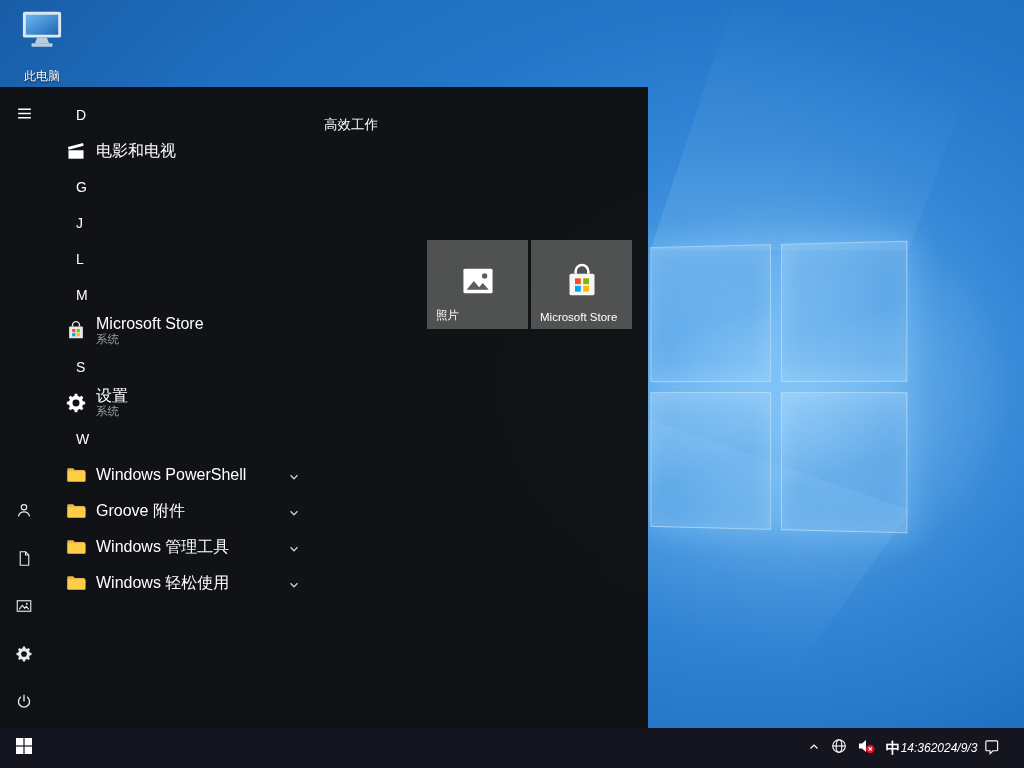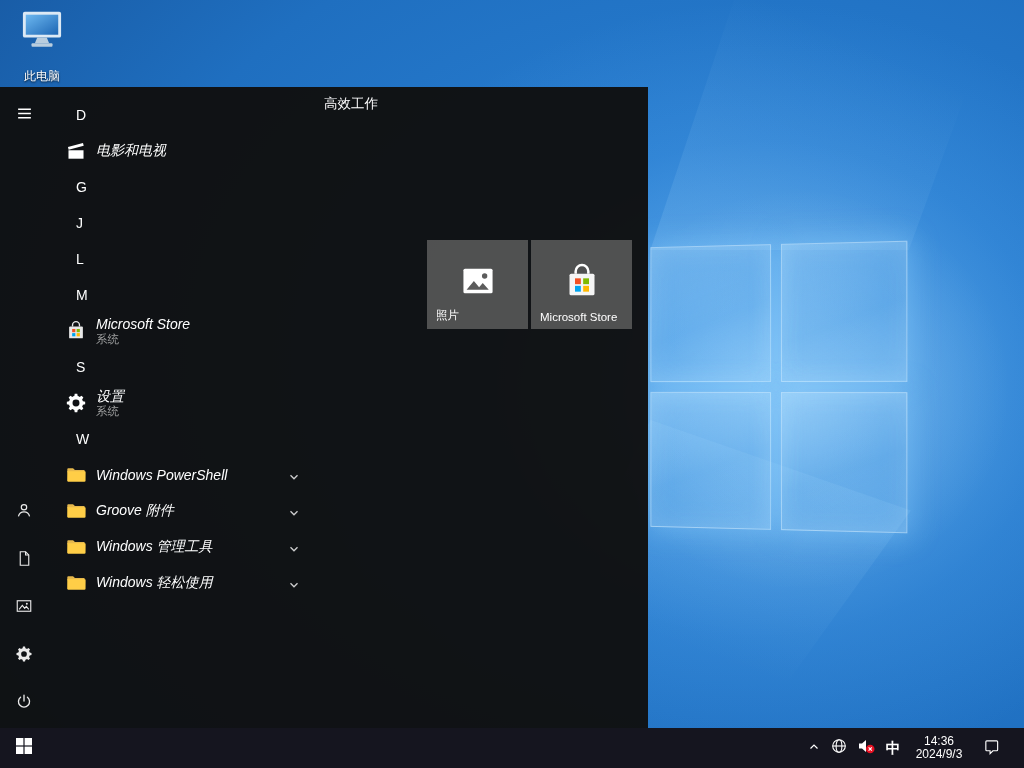--- a/index.html
+++ b/index.html
@@ -39,45 +39,45 @@
   .start-menu{position:absolute;left:0;top:87px;width:648px;height:641px;z-index:5;
     background:rgba(16,16,16,.97);display:flex;}
   .rail{width:48px;height:100%;display:flex;flex-direction:column;align-items:center;padding-top:4px;box-sizing:border-box;}
   .rail-btn{width:48px;height:48px;display:flex;align-items:center;justify-content:center;cursor:pointer;color:#eaeaea;flex:0 0 auto;}
   .rail-spacer{flex:1 1 auto;}
   .applist{position:relative;width:300px;height:100%;padding-top:10px;box-sizing:border-box;overflow:hidden;}
   .row{height:36px;display:flex;align-items:center;position:relative;color:#fff;}
   .row.sec{padding-left:28px;font-size:14px;cursor:pointer;}
   .row.app{padding-left:16px;cursor:pointer;}
   .app-ic{width:24px;height:24px;display:flex;align-items:center;justify-content:center;flex:0 0 24px;}
-  .app-label{margin-left:8px;font-size:14px;white-space:nowrap;font-style:italic;}
+  .app-label{margin-left:8px;font-size:16px;white-space:nowrap;}
   .app-text{margin-left:8px;display:flex;flex-direction:column;justify-content:center;}
   .app-text .app-label{margin-left:0;line-height:16px;}
   .app-sub{font-size:11.5px;color:#9f9f9f;line-height:14px;}
   .chev{position:absolute;left:240px;top:12px;width:12px;height:12px;}
   
   .tiles-area{position:absolute;left:0;top:87px;width:648px;height:641px;z-index:6;pointer-events:none;}
   .tiles-area *{pointer-events:auto;}
-  .group-title{position:absolute;left:324px;top:8px;font-size:13.5px;color:#fff;cursor:pointer;}
+  .group-title{position:absolute;left:324px;top:29px;font-size:13.5px;color:#fff;cursor:pointer;}
   .tile{position:absolute;top:153px;width:101px;height:89px;background:rgba(92,92,92,.85);cursor:pointer;}
   .tile .t-ic{position:absolute;left:0;right:0;top:22px;display:flex;justify-content:center;}
   .tile .t-label{position:absolute;left:9px;bottom:6px;font-size:11.5px;color:#fff;}
   .tile-photos{left:427px;}
   .tile-store{left:531px;}
   
   .taskbar{position:absolute;left:0;bottom:0;width:1024px;height:40px;background:#15151f;z-index:10;
     display:flex;align-items:center;}
   .start-btn{width:48px;height:40px;display:flex;align-items:center;justify-content:center;cursor:pointer;}
   .tray{margin-left:auto;display:flex;align-items:center;height:40px;padding-right:14px;}
   .tray-btn{height:40px;display:flex;align-items:center;justify-content:center;cursor:pointer;color:#fff;}
   .tb-chevron{width:24px;}
   .tb-globe{width:26px;}
   .tb-vol{width:28px;}
   .tb-ime{width:26px;font-size:14.5px;font-weight:bold;}
-  .tb-clock{width:66px;flex-direction:column;line-height:13px;font-size:12px;text-align:center;}
+  .tb-clock{width:66px;flex-direction:row;line-height:13px;font-size:12px;text-align:center;font-style:italic;}
   .tb-bell{width:38px;}
 </style>
 </head>
 <body>
 
 <div class="wallpaper">
   <div class="beam beam-up"></div>
   <div class="beam beam-down"></div>
   <div class="hero-glow"></div>
   <div class="hero-window">

